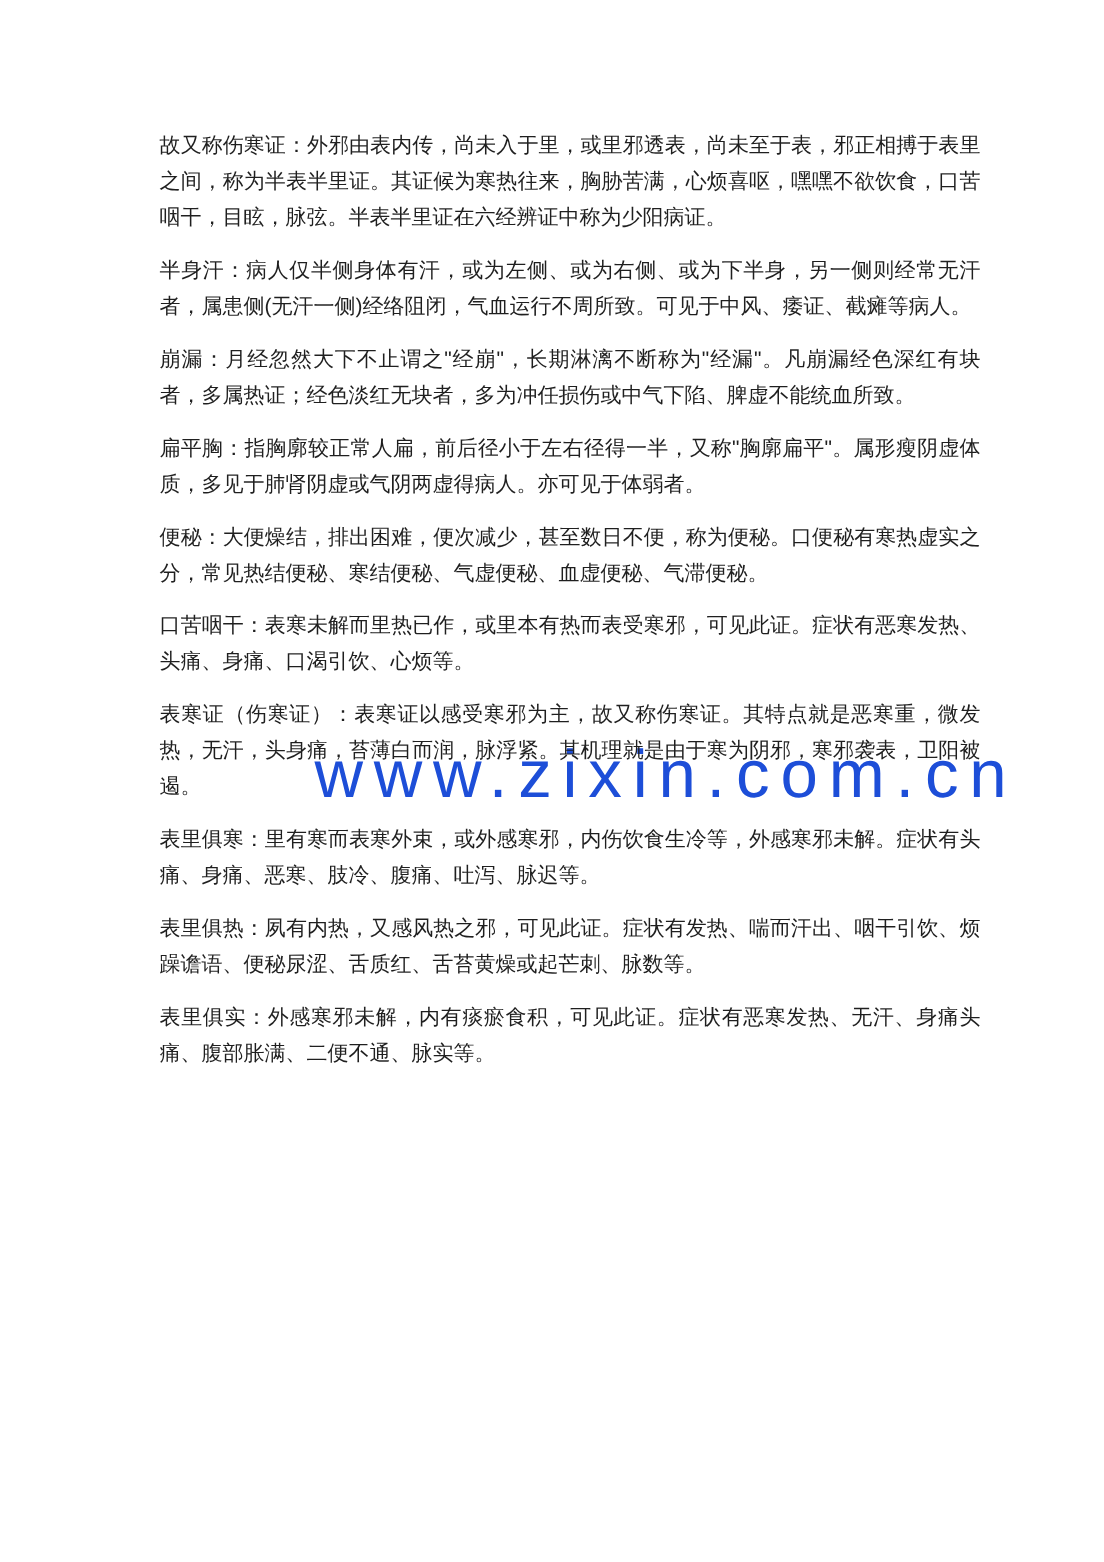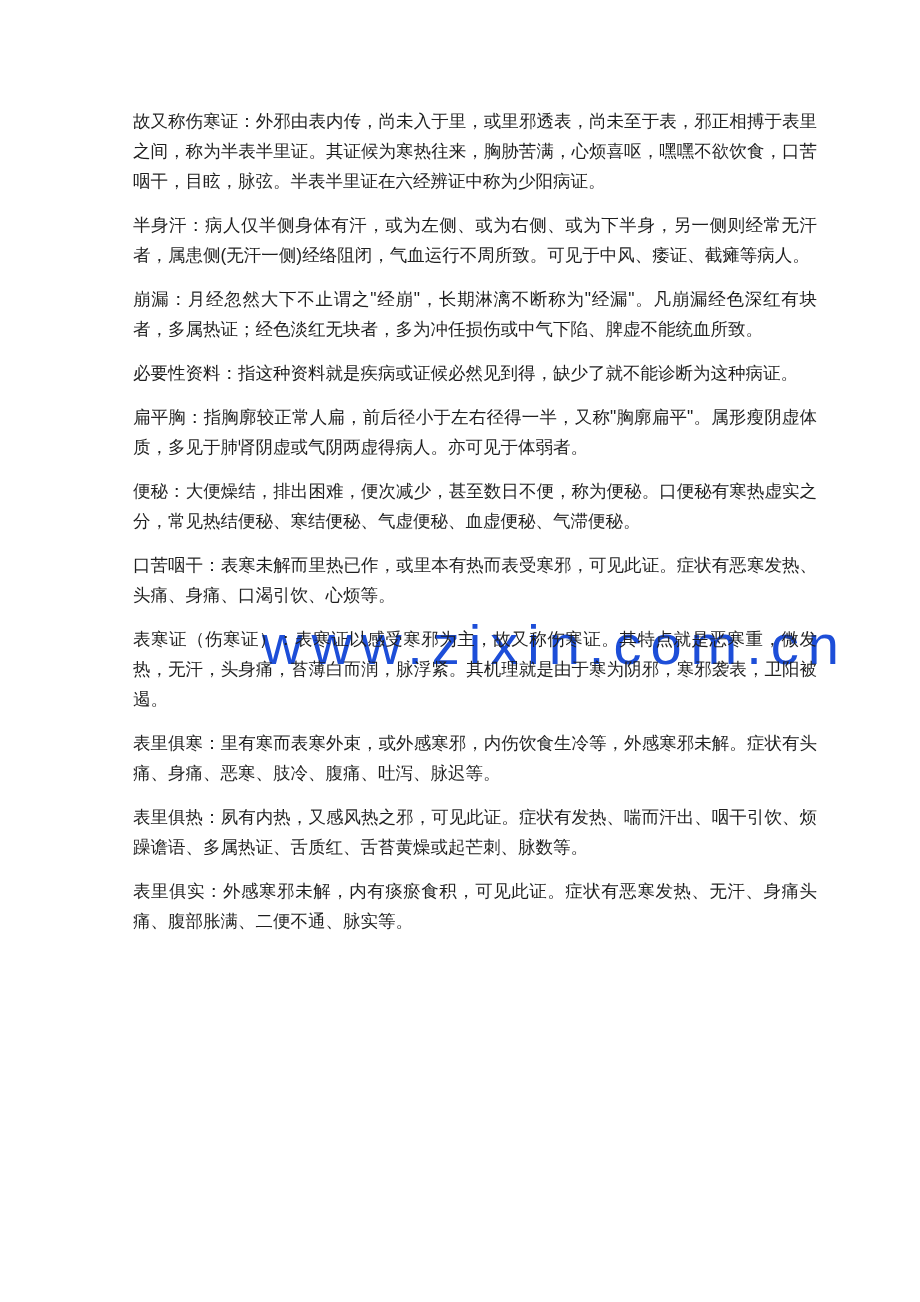--- a/index.html
+++ b/index.html
@@ -49,23 +49,22 @@
 <body>
 
 <div class="page">
 
   <div class="watermark">www.zixin.com.cn</div>
 
   <div class="content">
     <p class="entry"><span>故又称伤寒证</span><span>：外邪由表内传，尚未入于里，或里邪透表，尚未至于表，邪正相搏于表里之间，称为半表半里证。其证候为寒热往来，胸胁苦满，心烦喜呕，嘿嘿不欲饮食，口苦咽干，目眩，脉弦。半表半里证在六经辨证中称为少阳病证。</span></p>
     <p class="entry"><span>半身汗</span><span>：病人仅半侧身体有汗，或为左侧、或为右侧、或为下半身，另一侧则经常无汗者，属患侧(无汗一侧)经络阻闭，气血运行不周所致。可见于中风、痿证、截瘫等病人。</span></p>
     <p class="entry"><span>崩漏</span><span>：月经忽然大下不止谓之"经崩"，长期淋漓不断称为"经漏"。凡崩漏经色深红有块者，多属热证；经色淡红无块者，多为冲任损伤或中气下陷、脾虚不能统血所致。</span></p>
-    <p class="entry"><span>必要性资料</span><span>：指这种资料就是疾病或证候必然见到得，缺少了就不能诊断为这种病证。</span></p>
     <p class="entry"><span>扁平胸</span><span>：指胸廓较正常人扁，前后径小于左右径得一半，又称"胸廓扁平"。属形瘦阴虚体质，多见于肺肾阴虚或气阴两虚得病人。亦可见于体弱者。</span></p>
     <p class="entry"><span>便秘</span><span>：大便燥结，排出困难，便次减少，甚至数日不便，称为便秘。口便秘有寒热虚实之分，常见热结便秘、寒结便秘、气虚便秘、血虚便秘、气滞便秘。</span></p>
     <p class="entry"><span>口苦咽干</span><span>：表寒未解而里热已作，或里本有热而表受寒邪，可见此证。症状有恶寒发热、头痛、身痛、口渴引饮、心烦等。</span></p>
     <p class="entry"><span>表寒证（伤寒证）</span><span>：表寒证以感受寒邪为主，故又称伤寒证。其特点就是恶寒重，微发热，无汗，头身痛，苔薄白而润，脉浮紧。其机理就是由于寒为阴邪，寒邪袭表，卫阳被遏。</span></p>
     <p class="entry"><span>表里俱寒</span><span>：里有寒而表寒外束，或外感寒邪，内伤饮食生冷等，外感寒邪未解。症状有头痛、身痛、恶寒、肢冷、腹痛、吐泻、脉迟等。</span></p>
-    <p class="entry"><span>表里俱热</span><span>：夙有内热，又感风热之邪，可见此证。症状有发热、喘而汗出、咽干引饮、烦躁谵语、多属热证、舌质红、舌苔黄燥或起芒刺、脉数等。</span></p>
+    <p class="entry"><span>表里俱热</span><span>：夙有内热，又感风热之邪，可见此证。症状有发热、喘而汗出、咽干引饮、烦躁谵语、便秘尿涩、舌质红、舌苔黄燥或起芒刺、脉数等。</span></p>
     <p class="entry"><span>表里俱实</span><span>：外感寒邪未解，内有痰瘀食积，可见此证。症状有恶寒发热、无汗、身痛头痛、腹部胀满、二便不通、脉实等。</span></p>
   </div>
 
 </div>
 
 </body></html>

